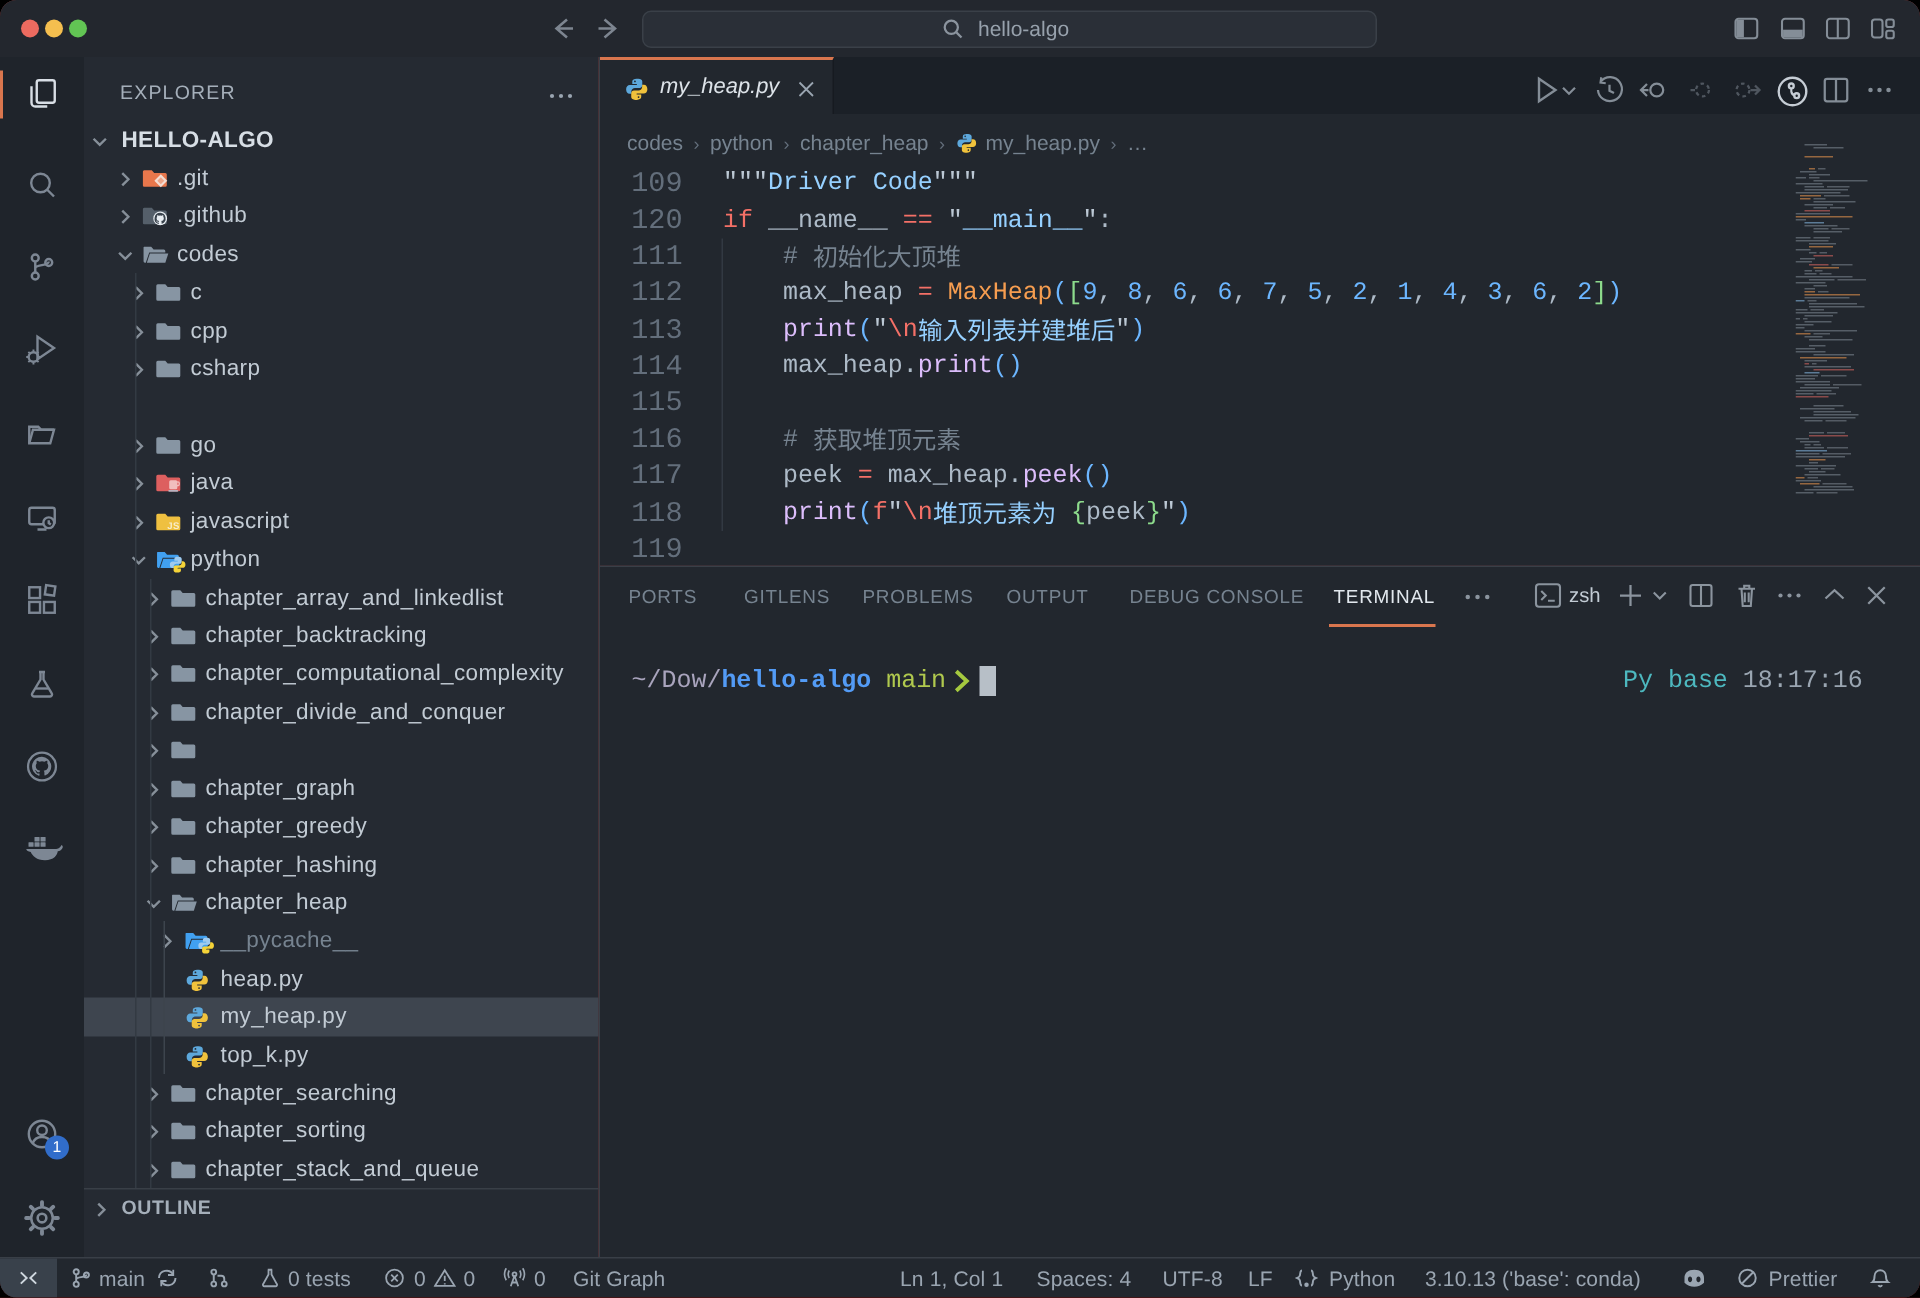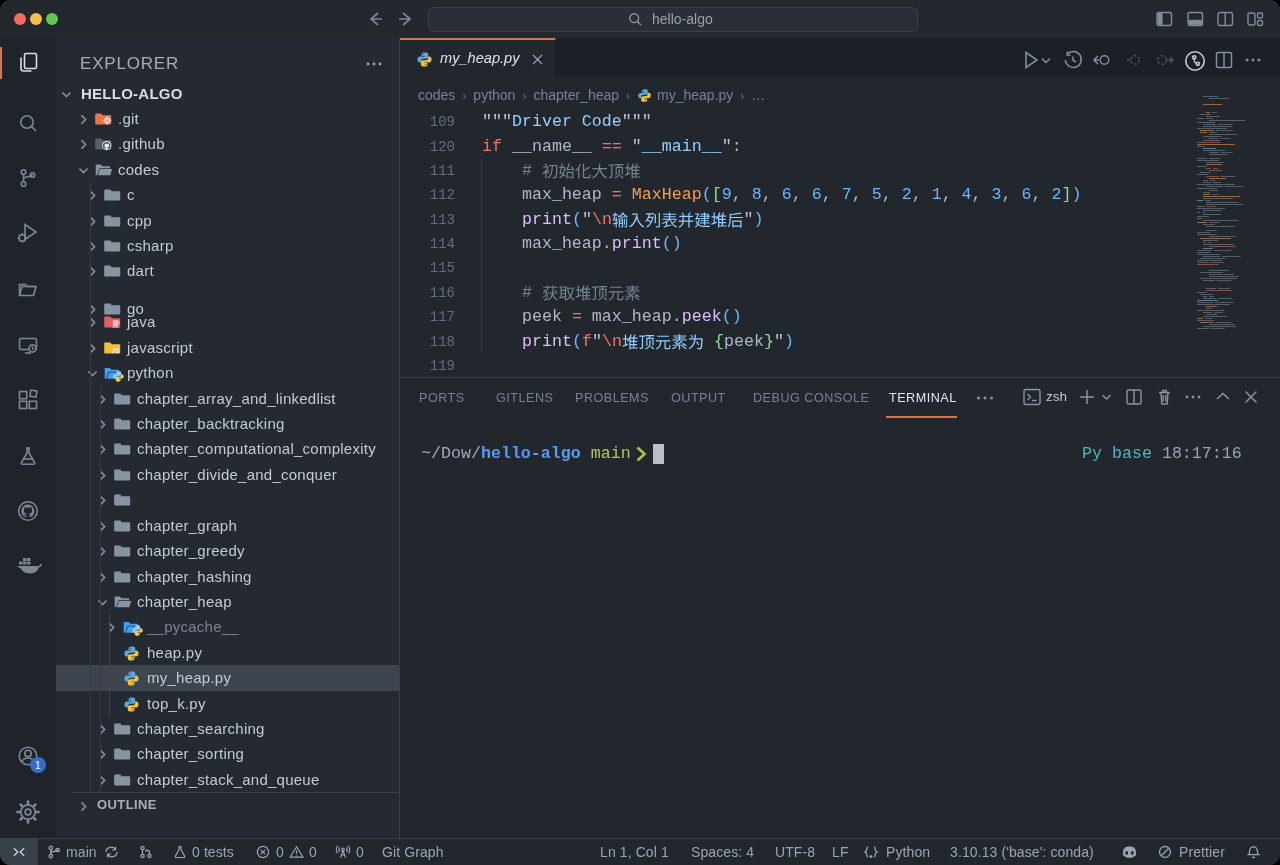--- a/index.html
+++ b/index.html
@@ -6,21 +6,21 @@
 .abs{position:absolute}
 #titlebar{left:0;top:0;width:1280px;height:38px;background:#23272e}
 #activity{left:0;top:38px;width:56px;height:800px;background:#1f242b}
 #sidebar{left:56px;top:38px;width:343px;height:800px;background:#252a32}
 #sidebar .row{position:absolute;left:0;width:343px;height:26px;line-height:26px;color:#c2cbd4;font-size:15px;letter-spacing:.25px;white-space:nowrap}
 #tabstrip{left:400px;top:38px;width:880px;height:38px;background:#1b2027}
 #tab1{position:absolute;left:0;top:0;width:156px;height:38px;background:#22272e;border-top:2px solid #d9764e;border-right:1px solid #161a20}
 #breadcrumb{left:400px;top:76px;width:880px;height:30px;background:#22272e;color:#768390;font-size:14px;line-height:39px;white-space:nowrap}
 #code{left:400px;top:106px;width:880px;height:271px;background:#22272e}
 .cl{position:absolute;left:0;width:880px;height:25px;font-family:"Liberation Mono",monospace;font-size:16.65px;line-height:24px;white-space:pre;color:#adbac7}
-.ln{position:absolute;width:55px;text-align:right;color:#636e7b;font-family:"Liberation Mono",monospace;font-size:14px;line-height:24px}
+.ln{position:absolute;width:55px;text-align:right;color:#636e7b;font-family:"Liberation Mono",monospace;font-size:19px;line-height:24px}
 #panel{left:400px;top:377px;width:880px;height:461px;background:#22272e;border-top:1px solid #393f47}
 #statusbar{left:0;top:838px;width:1280px;height:27px;background:#22272e;border-top:1px solid #393f47;color:#9aa5b1;font-size:14px;letter-spacing:.1px}
 .sbi{position:absolute;top:0;height:26px;line-height:26px;white-space:nowrap}
 .ptab{position:absolute;top:0;height:40px;line-height:40px;font-size:12.6px;letter-spacing:.5px;color:#768390}
 svg{display:block}
 .ico{position:absolute}
 </style></head><body>
 <div id="win">
 <div class="abs" id="titlebar"></div>
 <div class="abs" style="left:14px;top:13px;width:12px;height:12px;border-radius:6px;background:#ed6b60"></div>
@@ -147,21 +147,21 @@
         <rect x="11.7" y="1.2" width="2.6" height="4.4" rx="1.1" fill="#7d8794" stroke="none" transform="rotate(90 13 13)"></rect>
         <rect x="11.7" y="1.2" width="2.6" height="4.4" rx="1.1" fill="#7d8794" stroke="none" transform="rotate(135 13 13)"></rect>
         <rect x="11.7" y="1.2" width="2.6" height="4.4" rx="1.1" fill="#7d8794" stroke="none" transform="rotate(180 13 13)"></rect>
         <rect x="11.7" y="1.2" width="2.6" height="4.4" rx="1.1" fill="#7d8794" stroke="none" transform="rotate(225 13 13)"></rect>
         <rect x="11.7" y="1.2" width="2.6" height="4.4" rx="1.1" fill="#7d8794" stroke="none" transform="rotate(270 13 13)"></rect>
         <rect x="11.7" y="1.2" width="2.6" height="4.4" rx="1.1" fill="#7d8794" stroke="none" transform="rotate(315 13 13)"></rect>
       </svg>
     </div>
 
 <div class="abs" id="sidebar">
-<div style="position:absolute;left:24px;top:16px;font-size:17px;color:#a5afba;letter-spacing:.8px">EXPLORER</div>
+<div style="position:absolute;left:24px;top:16px;font-size:13px;color:#a5afba;letter-spacing:.8px">EXPLORER</div>
 <div style="position:absolute;left:309px;top:17px">
         <svg width="18" height="18" viewBox="0 0 18 18" fill="#9aa5b1">
           <circle cx="3" cy="9" r="1.4"></circle>
           <circle cx="9" cy="9" r="1.4"></circle>
           <circle cx="15" cy="9" r="1.4"></circle>
         </svg>
       </div>
 <div class="row" style="top:42.5px;">
         <svg style="position:absolute;left:4px;top:7px" width="13" height="13" viewBox="0 0 13 13" fill="none" stroke="#868f99" stroke-width="1.6">
           <path d="M2.4 4.5 L6.5 8.6 L10.6 4.5"></path>
@@ -232,32 +232,21 @@
         <svg style="position:absolute;left:30px;top:7px" width="13" height="13" viewBox="0 0 13 13" fill="none" stroke="#868f99" stroke-width="1.6">
           <path d="M4.5 2.4 L8.6 6.5 L4.5 10.6"></path>
         </svg>
         <div style="position:absolute;left:48px;top:5px">
           <svg width="17" height="16" viewBox="0 0 17 16">
             <path fill="#8795a3" d="M1.2 2.5 h5 l1.6 1.8 h7.4 a1 1 0 0 1 1 1 v7.2 a1 1 0 0 1-1 1 H1.2 a1 1 0 0 1-1-1 V3.5 a1 1 0 0 1 1-1Z"></path>
           </svg>
         </div>
         <div style="position:absolute;left:71px;top:0;font-weight:normal;font-size:15px;color:#c2cbd4">csharp</div>
       </div>
-<div class="row" style="top:220.4px;">
-        <svg style="position:absolute;left:30px;top:7px" width="13" height="13" viewBox="0 0 13 13" fill="none" stroke="#868f99" stroke-width="1.6">
-          <path d="M4.5 2.4 L8.6 6.5 L4.5 10.6"></path>
-        </svg>
-        <div style="position:absolute;left:48px;top:5px">
-          <svg width="17" height="16" viewBox="0 0 17 16">
-            <path fill="#8795a3" d="M1.2 2.5 h5 l1.6 1.8 h7.4 a1 1 0 0 1 1 1 v7.2 a1 1 0 0 1-1 1 H1.2 a1 1 0 0 1-1-1 V3.5 a1 1 0 0 1 1-1Z"></path>
-          </svg>
-        </div>
-        <div style="position:absolute;left:71px;top:0;font-weight:normal;font-size:15px;color:#c2cbd4">dart</div>
-      </div>
-<div class="row" style="top:245.9px;margin-top:12px;">
+<div class="row" style="top:245.9px;">
         <svg style="position:absolute;left:30px;top:7px" width="13" height="13" viewBox="0 0 13 13" fill="none" stroke="#868f99" stroke-width="1.6">
           <path d="M4.5 2.4 L8.6 6.5 L4.5 10.6"></path>
         </svg>
         <div style="position:absolute;left:48px;top:5px">
           <svg width="17" height="16" viewBox="0 0 17 16">
             <path fill="#8795a3" d="M1.2 2.5 h5 l1.6 1.8 h7.4 a1 1 0 0 1 1 1 v7.2 a1 1 0 0 1-1 1 H1.2 a1 1 0 0 1-1-1 V3.5 a1 1 0 0 1 1-1Z"></path>
           </svg>
         </div>
         <div style="position:absolute;left:71px;top:0;font-weight:normal;font-size:15px;color:#c2cbd4">go</div>
       </div>
@@ -474,21 +463,21 @@
         <div style="position:absolute;left:58px;top:5px">
           <svg width="17" height="16" viewBox="0 0 17 16">
             <path fill="#8795a3" d="M1.2 2.5 h5 l1.6 1.8 h7.4 a1 1 0 0 1 1 1 v7.2 a1 1 0 0 1-1 1 H1.2 a1 1 0 0 1-1-1 V3.5 a1 1 0 0 1 1-1Z"></path>
           </svg>
         </div>
         <div style="position:absolute;left:81px;top:0;font-weight:normal;font-size:15px;color:#c2cbd4">chapter_stack_and_queue</div>
       </div>
 <div style="position:absolute;left:34px;top:144.2px;width:1px;height:610.1px;background:#333a43"></div>
 <div style="position:absolute;left:44px;top:347.5px;width:1px;height:406.7px;background:#333a43"></div>
 <div style="position:absolute;left:53px;top:576.3px;width:1px;height:101.7px;background:#3d444d"></div>
-<div style="position:absolute;left:16px;top:754.3px;width:343px;height:40px;border-top:1px solid #393f47">
+<div style="position:absolute;left:0;top:754.3px;width:343px;height:40px;border-top:1px solid #393f47">
         <svg style="position:absolute;left:5px;top:7px" width="13" height="13" viewBox="0 0 13 13" fill="none" stroke="#868f99" stroke-width="1.6">
           <path d="M4.5 2.4 L8.6 6.5 L4.5 10.6"></path>
         </svg>
         <div style="position:absolute;left:25px;top:3.5px;font-size:13px;font-weight:bold;color:#a5afba;letter-spacing:.4px">OUTLINE</div>
       </div>
 </div>
 <div class="abs" style="left:399px;top:38px;width:1px;height:800px;background:#3a4048"></div>
 <div class="abs" id="tabstrip">
       <div id="tab1"></div>
     </div>

